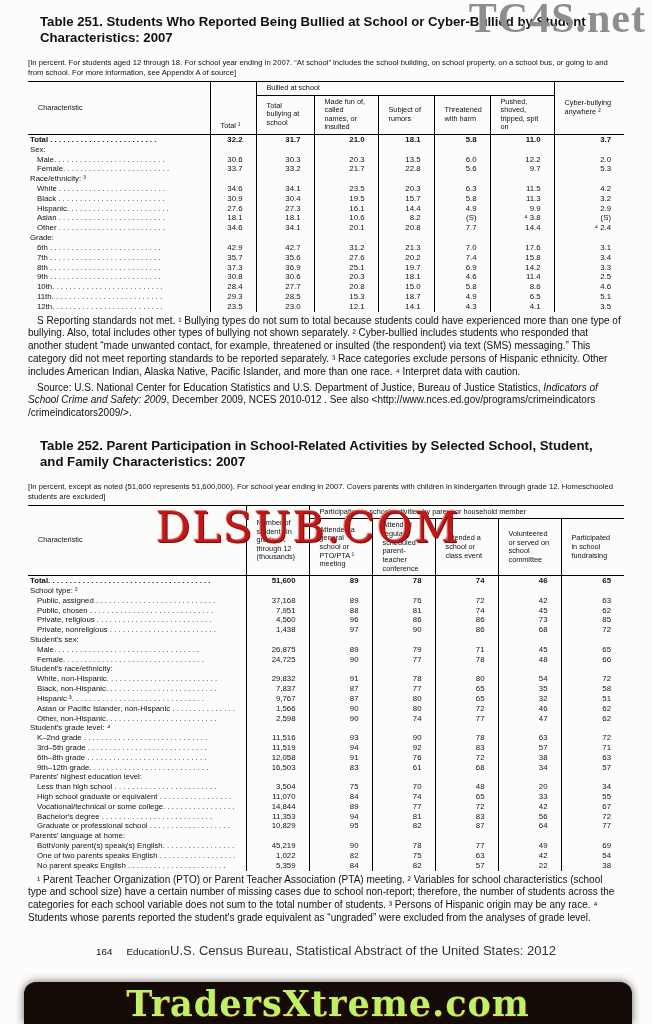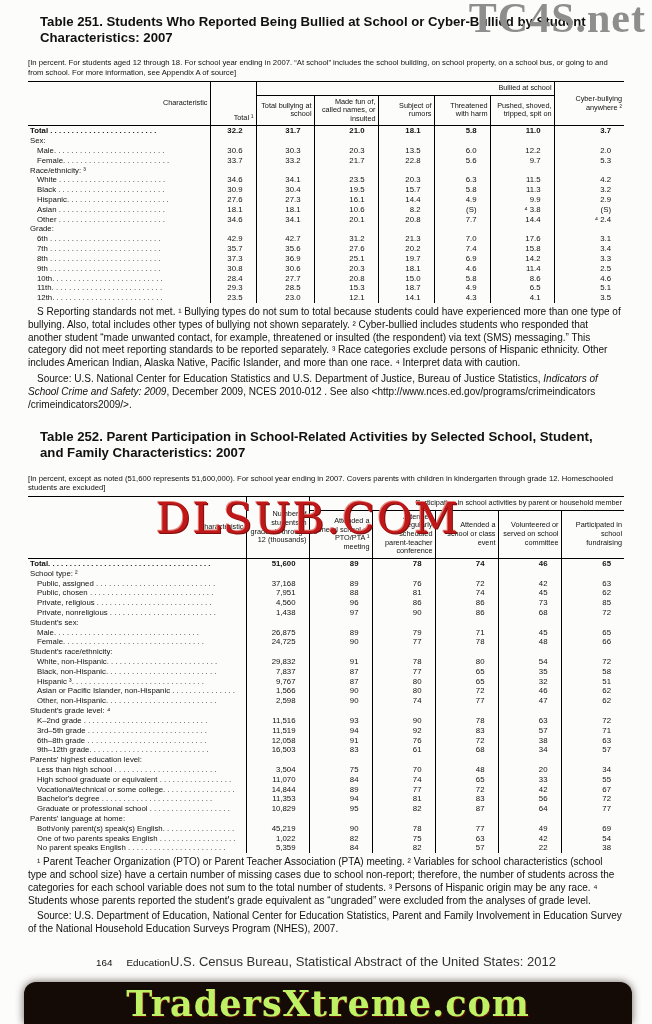--- a/index.html
+++ b/index.html
@@ -10,21 +10,21 @@
   .wm-top{position:absolute;top:-6px;right:6px;font-family:"Liberation Serif","DejaVu Serif",serif;font-size:42px;font-weight:bold;color:#8e8e8e;z-index:10;letter-spacing:1px}
   .wm-mid{position:absolute;top:64px;left:128px;font-family:"DejaVu Serif","Liberation Serif",serif;font-size:43px;font-weight:normal;color:#c01818;z-index:8;letter-spacing:2px;text-shadow:1px 1px 0 #7e0e0e, -1px -1px 0 #e2837b;pointer-events:none}
   .wm-bottom{position:absolute;left:24px;right:20px;bottom:0;height:42px;background:#150b06;border-radius:12px 12px 0 0;display:flex;align-items:center;justify-content:center;z-index:12;box-shadow:0 0 8px rgba(25,12,6,.65)}
   .wm-bottom span{font-family:"DejaVu Serif","Liberation Serif",serif;font-size:35px;font-weight:bold;color:#bef264;letter-spacing:1px;text-shadow:1px 1px 0 #5e0a06}
   
   .tbl-title{font-family:Liberation Sans, sans-serif;font-size:13.2px;line-height:1.22;margin:10px 12px 5px;font-weight:700}
   .tbl-title.second{margin-top:18px}
   .note{font-size:7.7px;line-height:1.28;margin:12px 0 3px}
   
   table.dtable{width:100%;border-collapse:collapse;table-layout:fixed;border-top:1px solid #000;margin-top:2px}
-  .dtable th{font-weight:normal;font-size:7.3px;line-height:1.18;text-align:right;vertical-align:middle;padding:2px 2px;border-left:1px solid #000;border-bottom:1px solid #000}
+  .dtable th{font-weight:normal;font-size:7.3px;line-height:1.18;text-align:left;vertical-align:middle;padding:2px 10px;border-left:1px solid #000;border-bottom:1px solid #000}
   .dtable th.nb{border-left:none}
   .dtable th.vb{vertical-align:bottom;padding-bottom:3px}
   .dtable td{font-size:7.8px;line-height:1.26;padding:0 2px}
   .dtable td.val{text-align:right;padding-right:13px;border-left:1px solid #000}
   .dtable td.lbl{white-space:nowrap;overflow:hidden}
   .dtable td.lbl.itm{padding-left:9px}
   .dtable td.lbl.sec{padding-left:2px}
   tr.bold td{font-weight:bold}
   
   .fn{font-size:10px;line-height:1.28;margin:3px 0 0;text-indent:9px}
@@ -559,21 +559,20 @@
             <td class="val">84</td>
             <td class="val">82</td>
             <td class="val">57</td>
             <td class="val">22</td>
             <td class="val">38</td>
           </tr>
         </tbody>
     </table>
 
     <p class="fn">¹ Parent Teacher Organization (PTO) or Parent Teacher Association (PTA) meeting. ² Variables for school characteristics (school type and school size) have a certain number of missing cases due to school non-report; therefore, the number of students across the categories for each school variable does not sum to the total number of students. ³ Persons of Hispanic origin may be any race. ⁴ Students whose parents reported the student's grade equivalent as “ungraded” were excluded from the analyses of grade level.</p>
-    <p class="fn">Source: U.S. Department of Education, National Center for Education Statistics, Parent and Family Involvement in Education Survey of the National Household Education Surveys Program (NHES), 2007.</p>
   </div>
 
   <div class="footer">
     <div class="left">
       <span class="pg">164</span><span>Education</span>
     </div>
     <div class="src">U.S. Census Bureau, Statistical Abstract of the United States: 2012</div>
   </div>
 
 </div>

